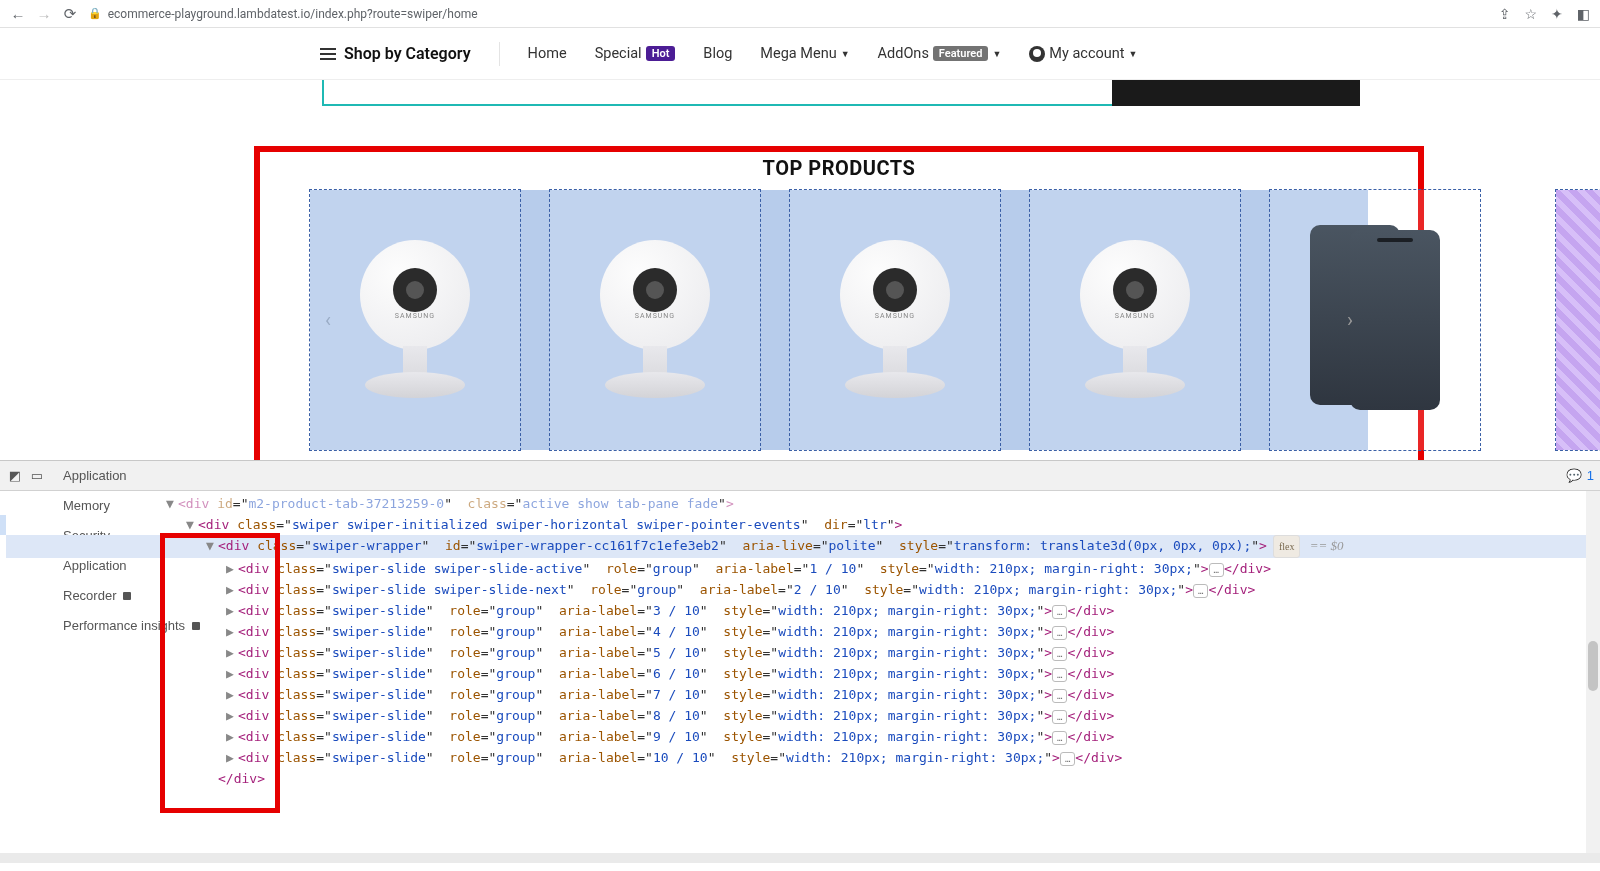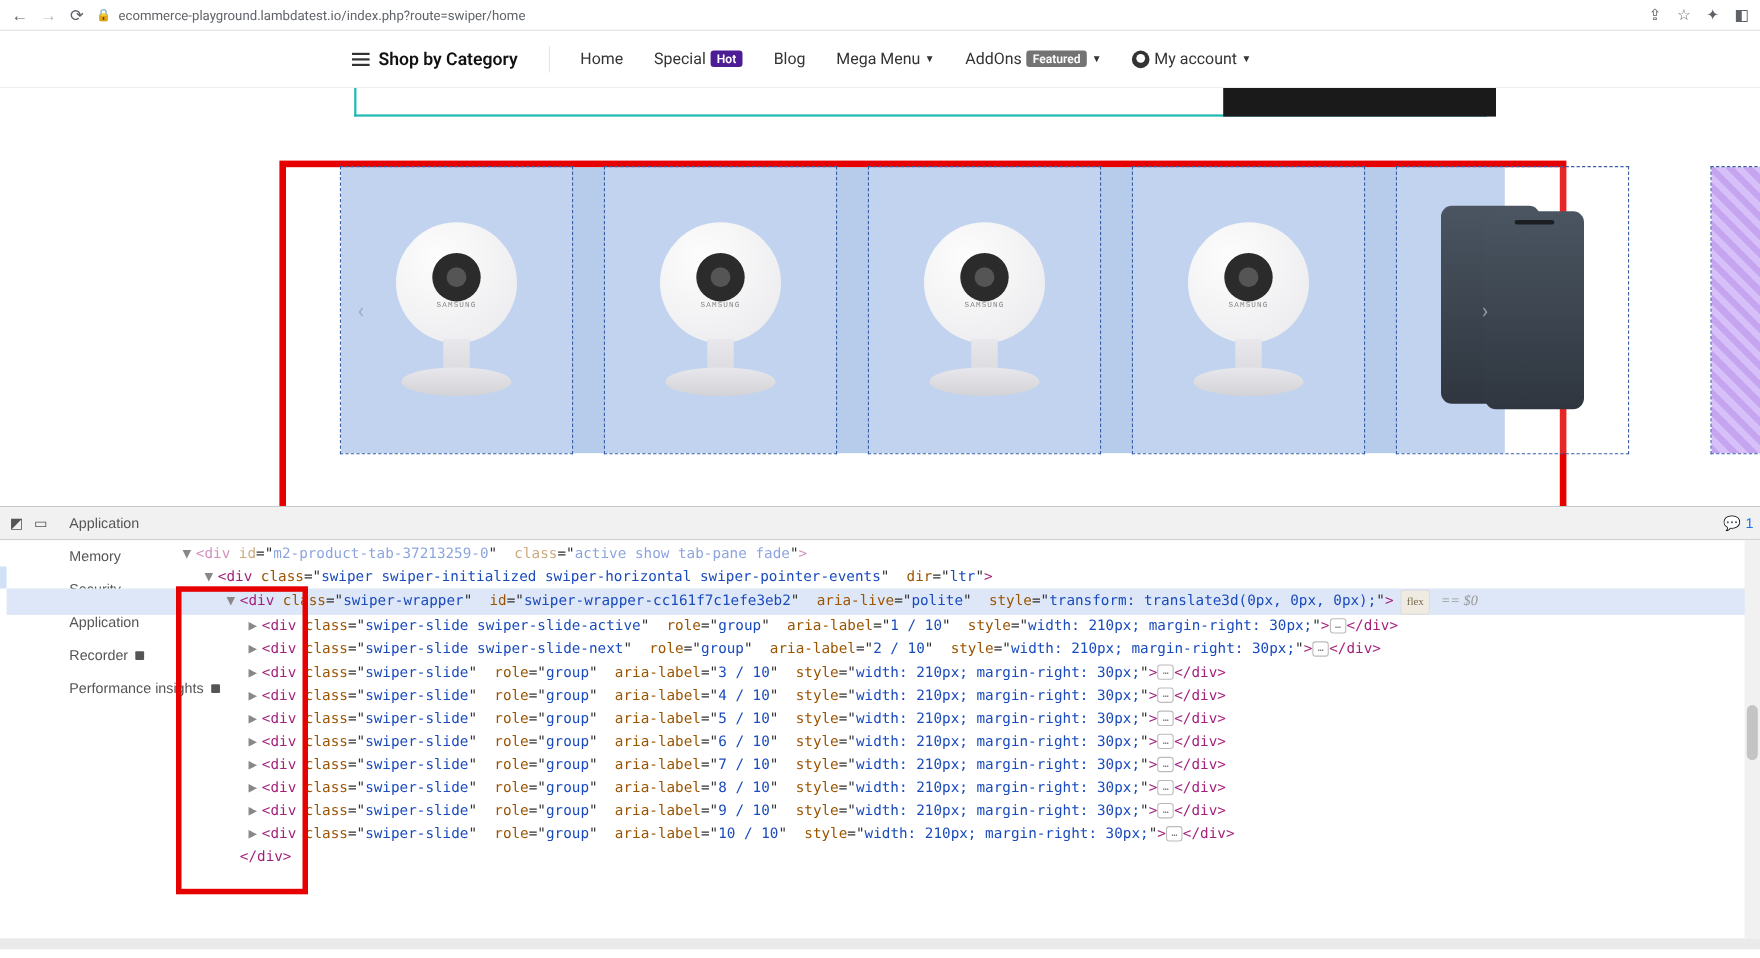--- a/index.html
+++ b/index.html
@@ -45,21 +45,21 @@
 .nav-arrow { position:absolute; top:50%; transform:translateY(-50%); width:24px; height:24px; color:#999; font-size:20px; display:flex; align-items:center; justify-content:center; cursor:pointer; }
 .nav-arrow.left{ left:56px; } .nav-arrow.right{ right:56px; }
 
 
 .cam { position:relative; width:140px; height:180px; }
 .cam .body{position:absolute;top:10px;left:15px;width:110px;height:110px;border-radius:50%;background:radial-gradient(circle at 35% 30%,#fdfdfd,#e9e9ec);} 
 .cam .lens{position:absolute;top:38px;left:48px;width:44px;height:44px;border-radius:50%;background:#2b2b2b;}
 .cam .lens:after{content:"";position:absolute;top:13px;left:13px;width:18px;height:18px;border-radius:50%;background:#555;}
 .cam .stand{position:absolute;top:116px;left:58px;width:24px;height:30px;background:linear-gradient(#e8e8ec,#dcdce0);}
 .cam .base{position:absolute;top:142px;left:20px;width:100px;height:26px;border-radius:50%;background:linear-gradient(#e8e8ec,#d3d3d7);}
-.cam .brand{position:absolute;top:82px;left:0;width:140px;text-align:center;font-size:7px;color:#888;letter-spacing:1px;font-family:Liberation Mono, monospace;}
+.cam .brand{position:absolute;top:82px;left:0;width:140px;text-align:center;font-size:7px;color:#888;letter-spacing:1px;}
 .phone{position:relative;width:130px;height:190px;}
 .phone .p1,.phone .p2{position:absolute;width:90px;height:180px;border-radius:10px;background:linear-gradient(#4a5561,#2f3640);} 
 .phone .p1{left:0;top:0;} .phone .p2{left:40px;top:5px;}
 .phone .p2:after{content:"";position:absolute;top:8px;left:27px;width:36px;height:4px;border-radius:2px;background:#1b1f24;}
 
 
 .devtools { border-top:1px solid #c8c8c8; height:403px; display:flex; flex-direction:column; background:#fff; font-family:Menlo,Consolas,monospace; }
 .dt-tabs { display:flex; align-items:center; height:30px; border-bottom:1px solid #d1d1d1; padding:0 6px; font-family:-apple-system,Arial,sans-serif; font-size:13px; background:#f1f1f1; color:#555; }
 .dt-ic { width:18px; text-align:center; cursor:pointer; margin-right:4px;}
 .dt-tab { padding:0 13px; height:30px; display:flex; align-items:center; cursor:pointer; gap:4px;}
@@ -131,20 +131,21 @@
     <span>My account</span>
       <span class="caret">▼</span>
   </span>
 </div>
 
 <div class="page">
   <div class="banner-strip"></div>
   <div class="dark-box"></div>
 
   <div class="red-box">
+    <div class="section-title">TOP PRODUCTS</div>
     <div class="carousel-wrap">
       <div class="nav-arrow left">‹</div>
       <div class="carousel">
         <div class="slide">
             <div class="cam">
               <div class="body"></div>
               <div class="lens"></div>
               <div class="brand">SAMSUNG</div>
               <div class="stand"></div>
               <div class="base"></div>

